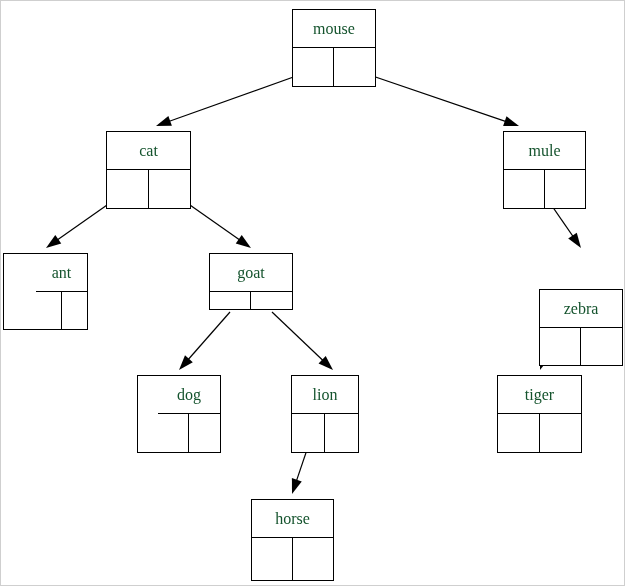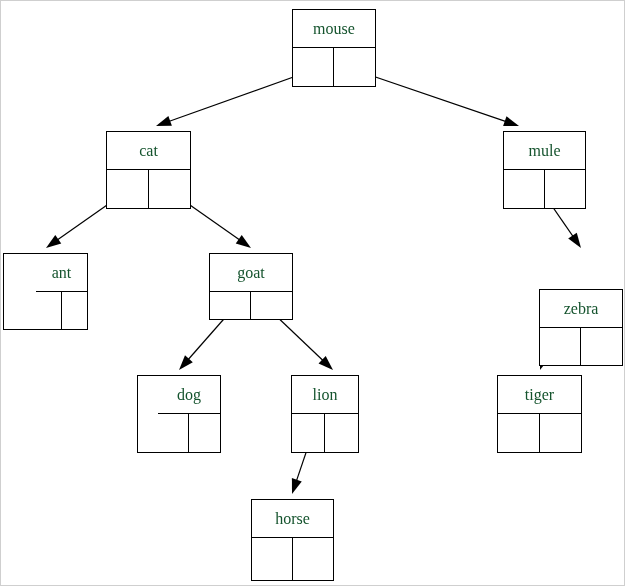--- a/index.html
+++ b/index.html
@@ -122,21 +122,21 @@
           <div class="ptr-cell right"></div>
         </div>
       </div>
       <div class="node" style="left: 2px; top: 252px; width: 85px; height: 77px; padding-left: 32px;">
         <div class="node-label">ant</div>
         <div class="node-ptrs">
           <div class="ptr-cell left"></div>
           <div class="ptr-cell right"></div>
         </div>
       </div>
-      <div class="node" style="left: 208px; top: 252px; width: 84px; height: 67px;">
+      <div class="node" style="left: 208px; top: 252px; width: 84px; height: 57px;">
         <div class="node-label">goat</div>
         <div class="node-ptrs">
           <div class="ptr-cell left"></div>
           <div class="ptr-cell right"></div>
         </div>
       </div>
       <div class="node" style="left: 538px; top: 252px; width: 84px; height: 77px; margin-top: 36px;">
         <div class="node-label">zebra</div>
         <div class="node-ptrs">
           <div class="ptr-cell left"></div>

